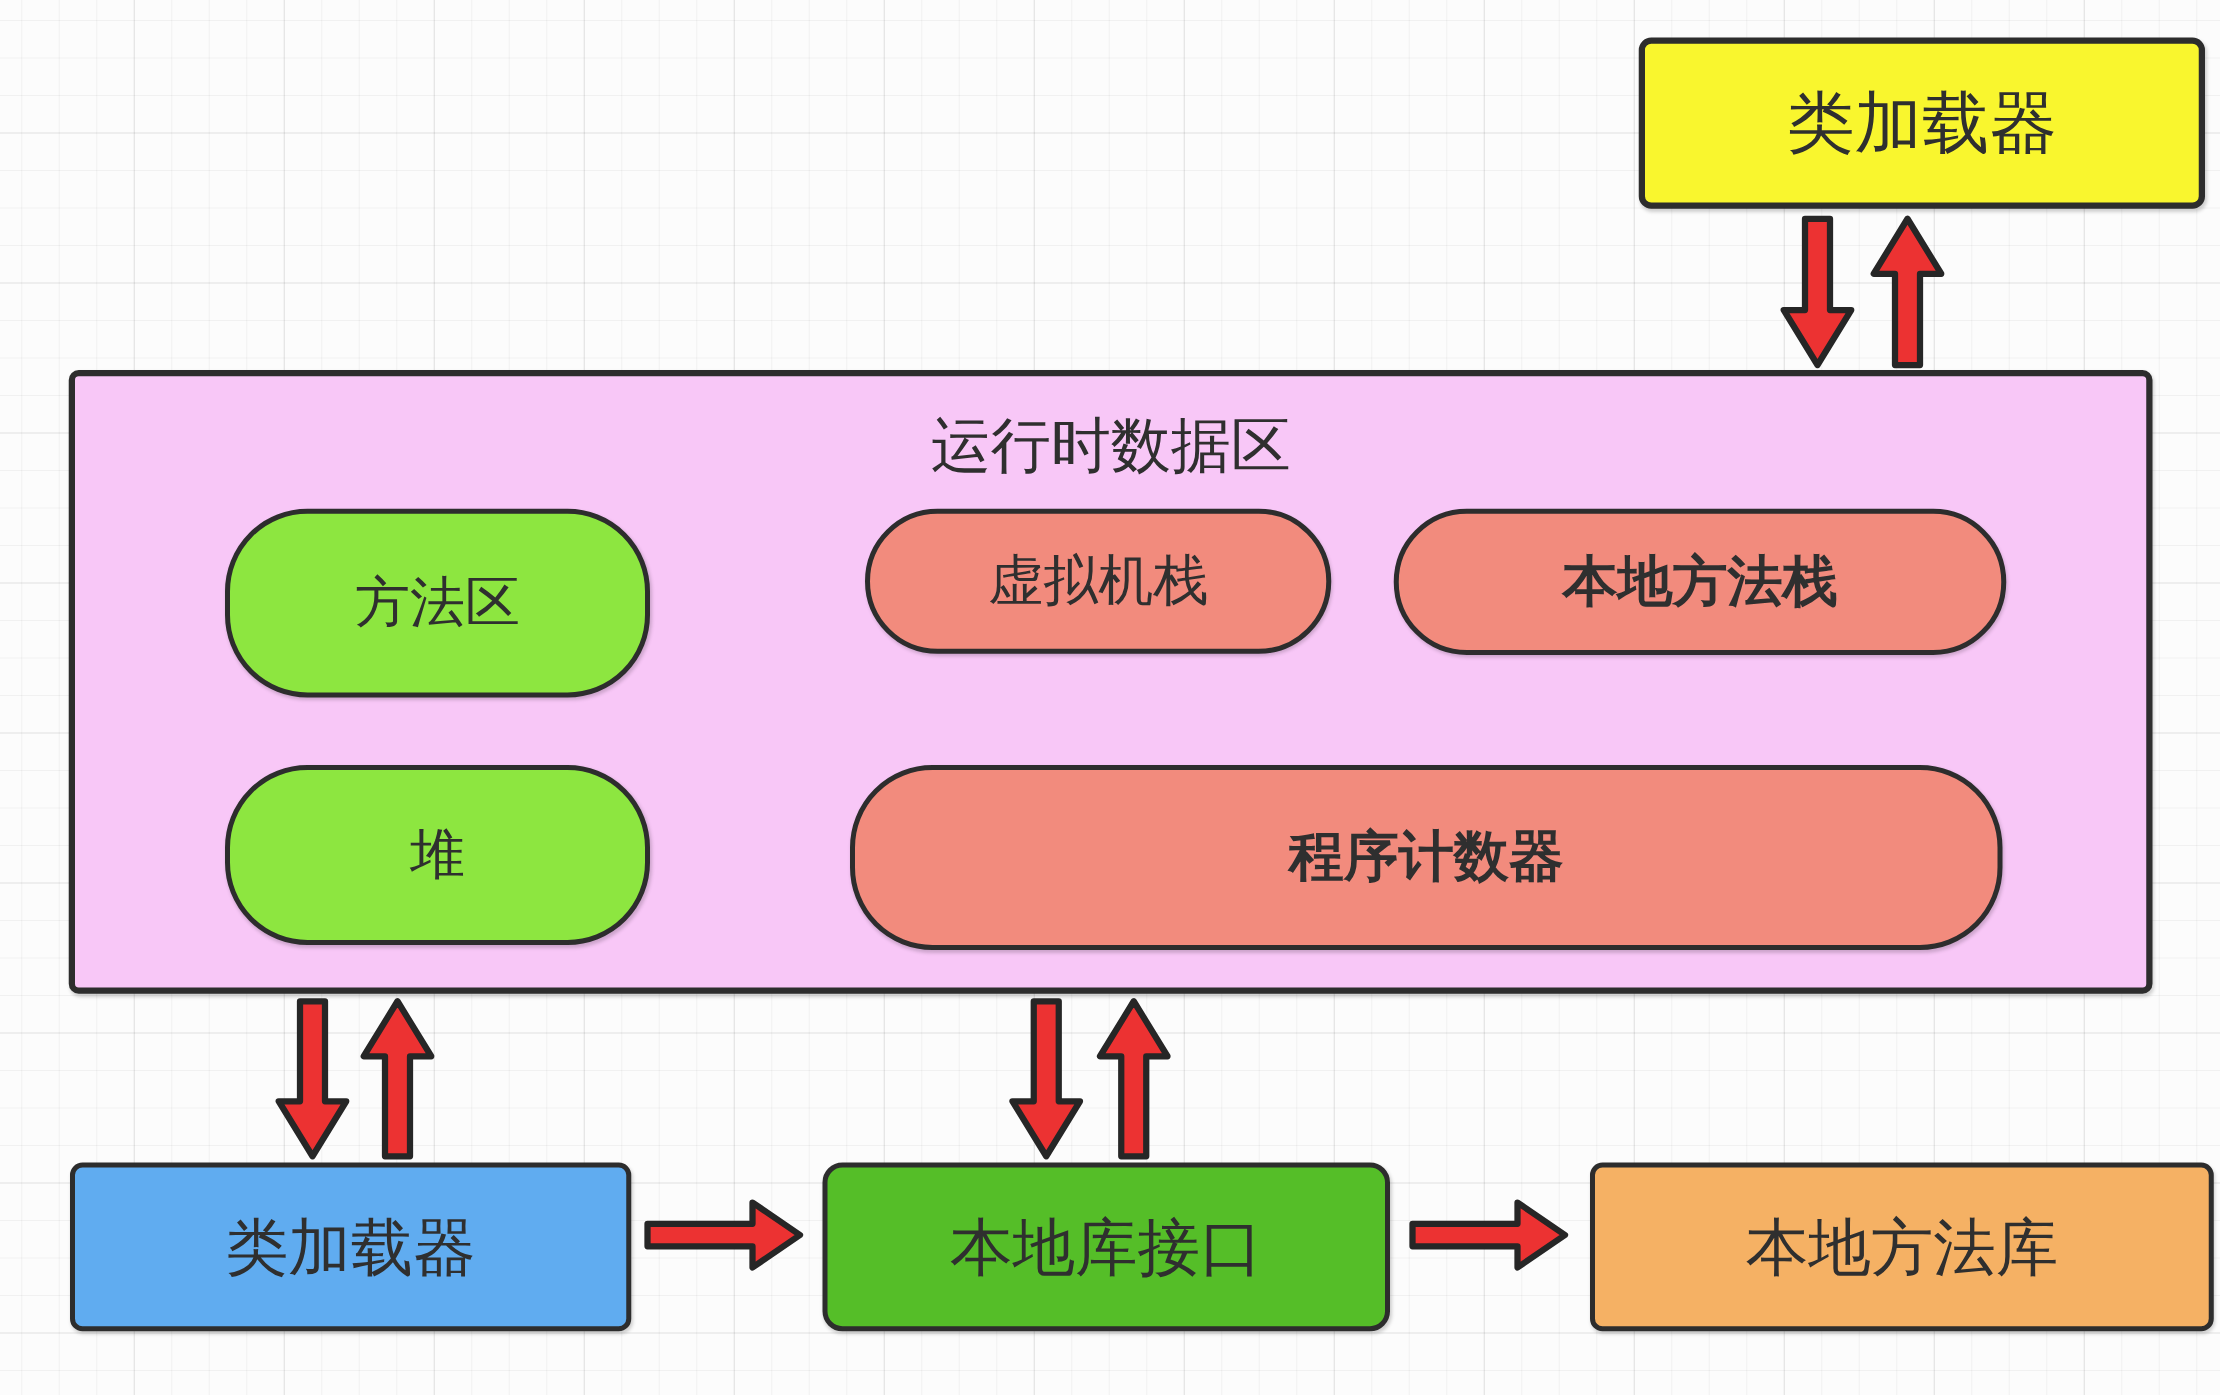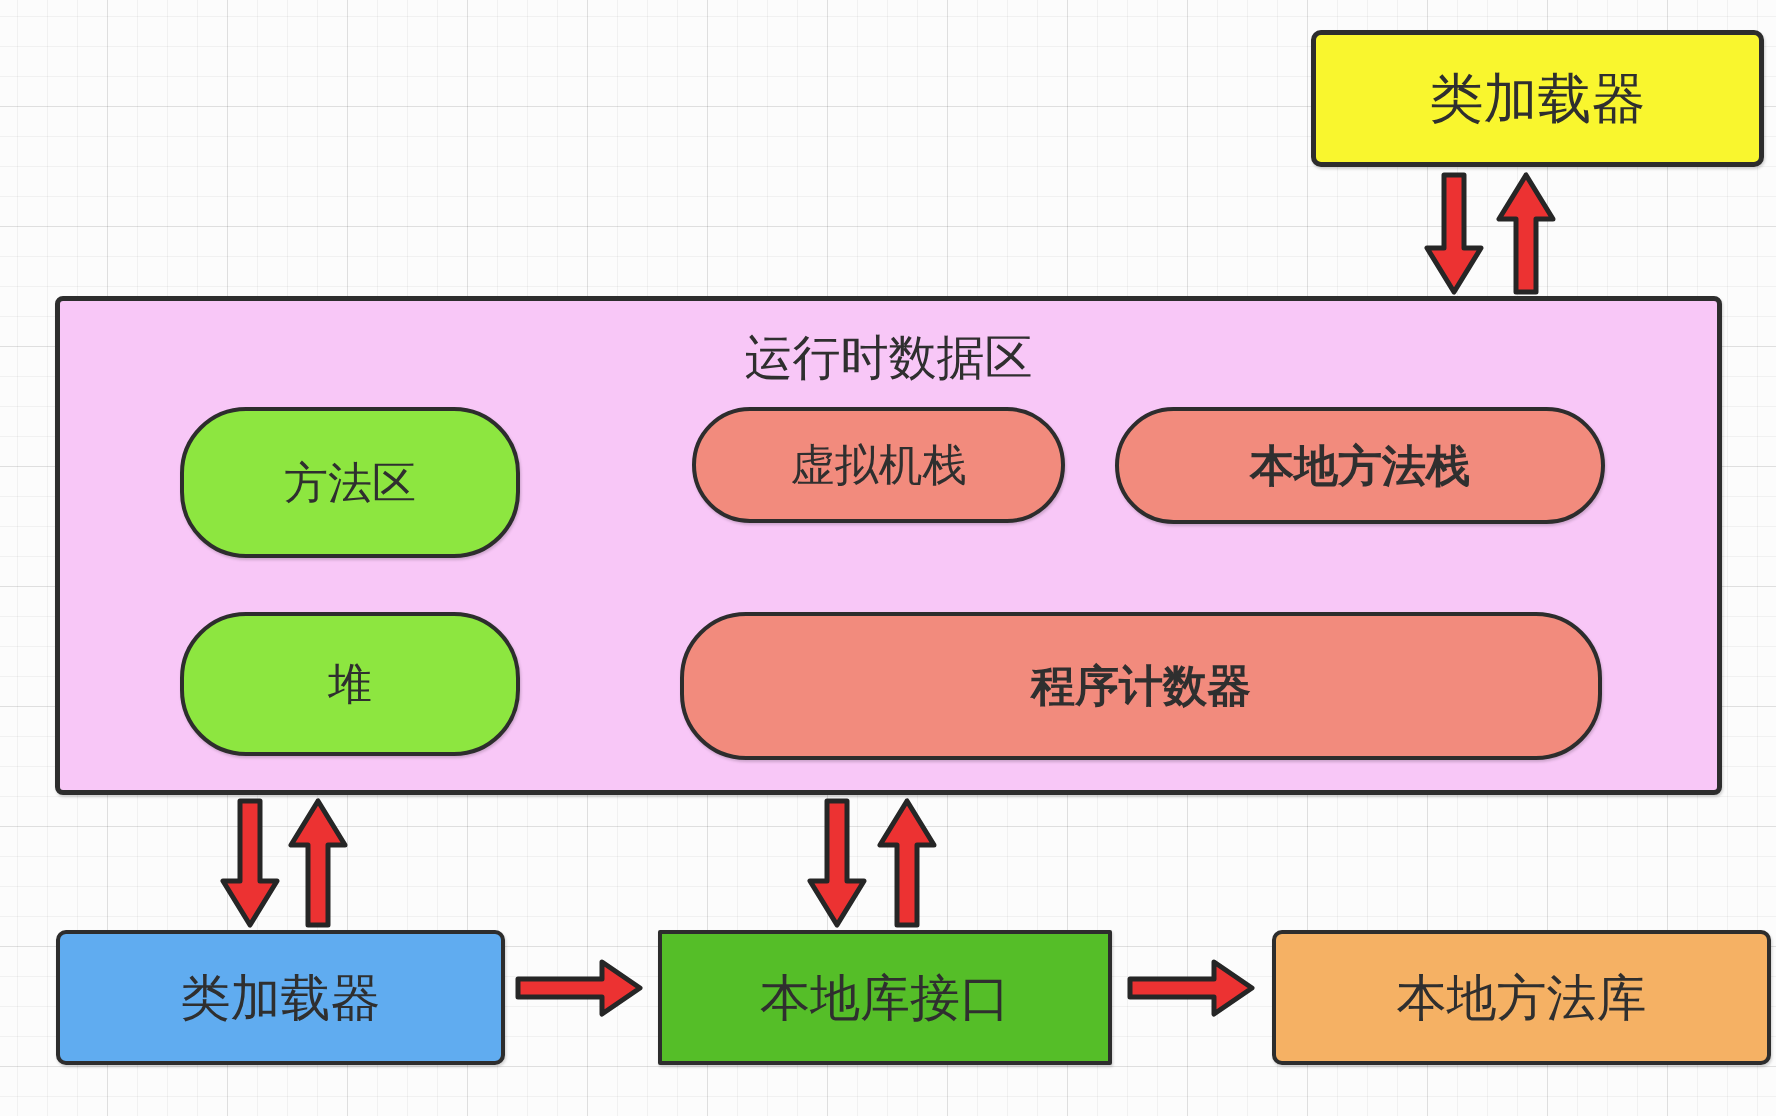--- a/index.html
+++ b/index.html
@@ -33,21 +33,21 @@
   
   .pill{border-radius:66px;}
   #method-area{left:120px;top:106px;width:340px;height:151px;}
   #vm-stack{left:632px;top:106px;width:373px;height:116px;}
   #native-method-stack{left:1055px;top:106px;width:490px;height:117px;font-weight:bold;}
   #heap{left:120px;top:311px;width:340px;height:144px;}
   #program-counter{left:620px;top:311px;width:922px;height:148px;font-weight:bold;}
   #runtime-area .node .label{font-size:44px;}
   
   #execution-engine{left:56px;top:930px;width:449px;height:135px;border-radius:10px;}
-  #native-interface{left:658px;top:930px;width:454px;height:135px;border-radius:2px;align-items:center;}
+  #native-interface{left:658px;top:930px;width:454px;height:135px;border-radius:16px;align-items:center;}
   #native-library{left:1272px;top:930px;width:499px;height:135px;border-radius:10px;}
   #execution-engine .label,#native-interface .label,#native-library .label{font-size:50px;}
   
   #arrows{position:absolute;left:0;top:0;width:1776px;height:1116px;pointer-events:none;}
   #arrows polygon{stroke:#262626;stroke-width:5;stroke-linejoin:round;}
 </style>
 </head>
 <body>
 
 <div class="node" id="class-loader" style="background-color: rgb(249, 246, 46); margin-left: 36px;">

